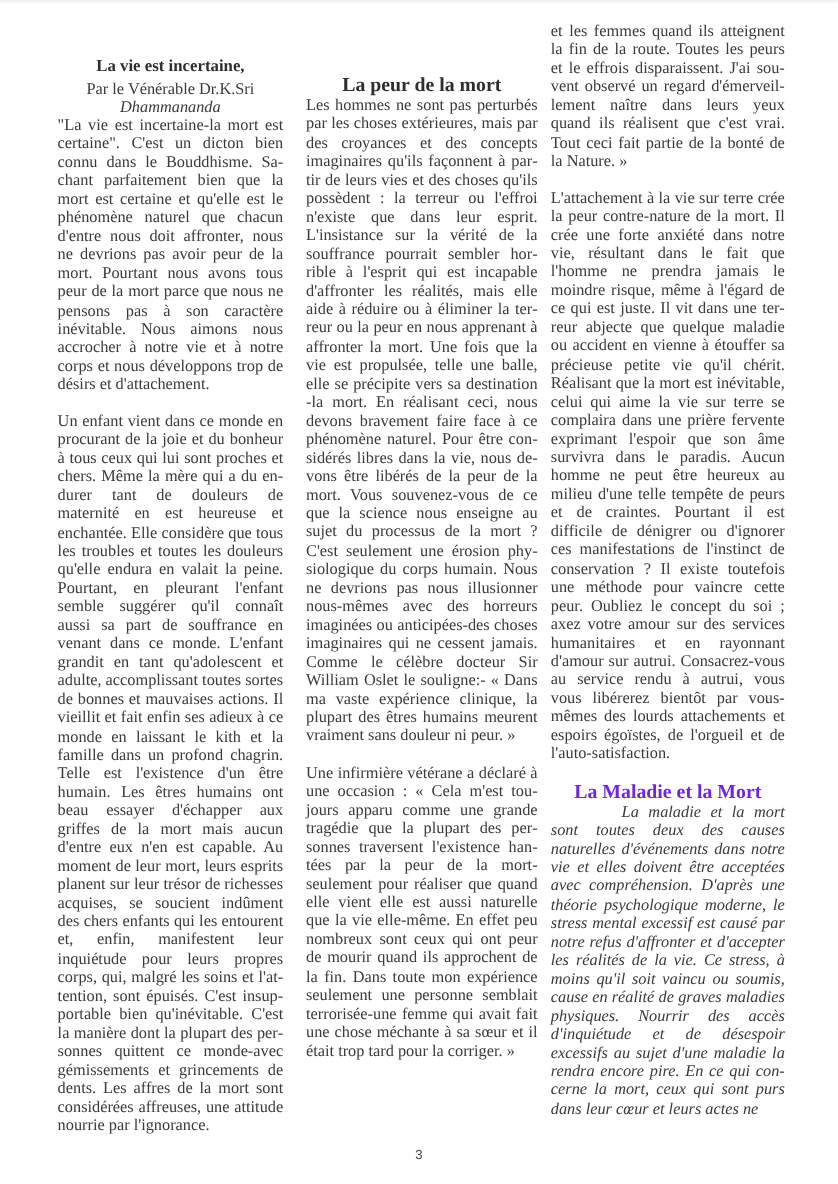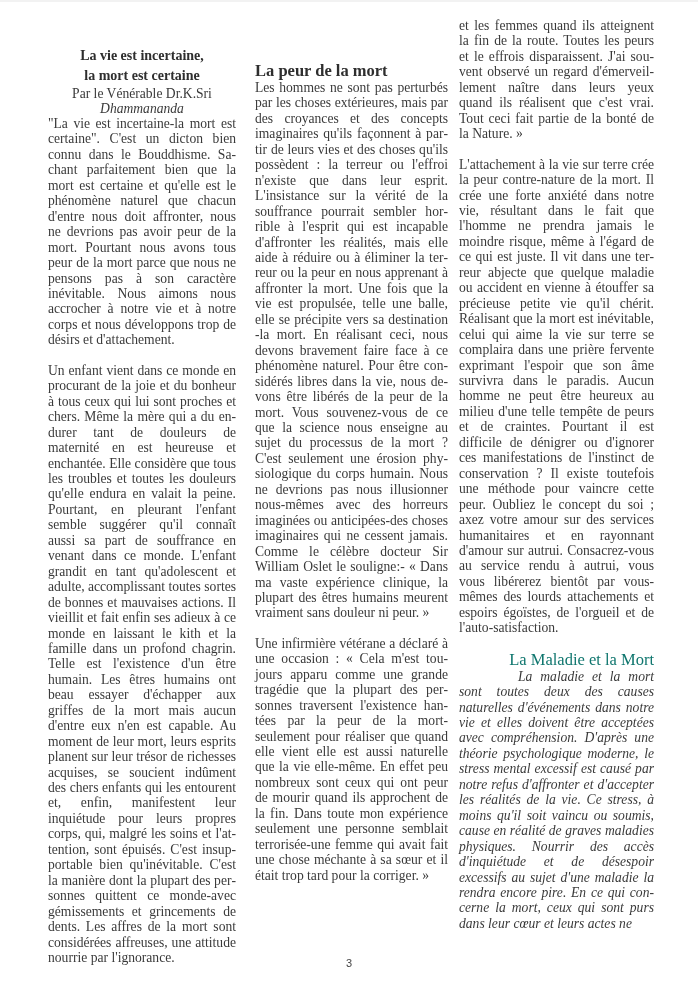--- a/index.html
+++ b/index.html
@@ -6,36 +6,35 @@
   body { width: 698px; height: 987px; position: relative; overflow: hidden;
          font-family: "Liberation Serif", "DejaVu Serif", serif; color: #3a3a3a; }
   .col { position: absolute; font-size: 13.6px; line-height: 15.45px; text-align: justify; hyphens: manual; }
   .col p { margin: 0; }
   #col1 { left: 48px; top: 46px; width: 188px; }
   #col2 { left: 255px; top: 62px; width: 193px; }
   #col3 { left: 459px; top: 18px; width: 195px; }
   .title { font-weight: bold; font-size: 14px; line-height: 20px; text-align: center; color: #2e2e2e; margin: 0; }
   .byline { text-align: center; font-size: 13.6px; line-height: 15px; margin: 0 0 14px 0; }
   .byline em { font-style: italic; }
-  .h2 { font-weight: bold; font-size: 16.5px; line-height: 18px; color: #2e2e2e; margin: 0 0 14px 0; text-align: left; }
-  .h2b { font-weight: normal; font-size: 16.5px; line-height: 18px; color: #0f766e; margin: 0; text-align: right; }
+  .h2 { font-weight: bold; font-size: 16.5px; line-height: 18px; color: #2e2e2e; margin: 0 0 14px 0; text-align: center; }
+  .h2b { font-weight: bold; font-size: 16.5px; line-height: 18px; color: #6d28d9; margin: 0; text-align: center; }
   .gap { height: 15px; }
   .indent { text-indent: 59px; font-style: italic; }
   .pagenum { position: absolute; top: 957px; left: 0; width: 698px; text-align: center;
              font-family: "Liberation Sans", sans-serif; font-size: 11px; color: #444; }
   .topline { position: absolute; top: 0; left: 0; width: 698px; height: 2px; background: #f2f2f2; }
 </style>
 </head>
 <body>
 
 <div class="topline"></div>
 
 <div id="col1" class="col">
   <p class="title">La vie est incertaine,</p>
-  <p class="title">la mort est certaine</p>
   <p class="byline"><span>Par le Vénérable Dr.K.Sri </span><em>Dhammananda</em></p>
   <p>"La vie est incertaine-la mort est certaine". C'est un dicton bien connu dans le Bouddhisme. Sa­chant parfaitement bien que la mort est certaine et qu'elle est le phénomène naturel que chacun d'entre nous doit affronter, nous ne devrions pas avoir peur de la mort. Pourtant nous avons tous peur de la mort parce que nous ne pensons pas à son caractère inévitable. Nous aimons nous accrocher à notre vie et à notre corps et nous développons trop de désirs et d'at­tachement.</p>
   <div class="gap"></div>
   <p>Un enfant vient dans ce monde en procurant de la joie et du bonheur à tous ceux qui lui sont proches et chers. Même la mère qui a du en­durer tant de douleurs de maternité en est heureuse et enchantée. Elle considère que tous les troubles et toutes les douleurs qu'elle endura en valait la peine. Pourtant, en pleurant l'enfant semble suggérer qu'il connaît aussi sa part de souf­france en venant dans ce monde. L'enfant grandit en tant qu'adoles­cent et adulte, accomplissant toutes sortes de bonnes et mau­vaises actions. Il vieillit et fait en­fin ses adieux à ce monde en lais­sant le kith et la famille dans un profond chagrin. Telle est l'exis­tence d'un être humain. Les êtres humains ont beau essayer d'échap­per aux griffes de la mort mais aucun d'entre eux n'en est capable. Au moment de leur mort, leurs esprits planent sur leur trésor de richesses acquises, se soucient in­dûment des chers enfants qui les entourent et, enfin, manifestent leur inquiétude pour leurs propres corps, qui, malgré les soins et l'at­tention, sont épuisés. C'est insup­portable bien qu'inévitable. C'est la manière dont la plupart des per­sonnes quittent ce monde-avec gémissements et grincements de dents. Les affres de la mort sont considérées affreuses, une attitude nourrie par l'ignorance.</p>
 </div>
 
 <div id="col2" class="col">
   <p class="h2">La peur de la mort</p>
   <p>Les hommes ne sont pas perturbés par les choses extérieures, mais par des croyances et des concepts imaginaires qu'ils façonnent à par­tir de leurs vies et des choses qu'ils possèdent : la terreur ou l'effroi n'existe que dans leur esprit. L'insistance sur la vérité de la souffrance pourrait sembler hor­rible à l'esprit qui est incapable d'affronter les réalités, mais elle aide à réduire ou à éliminer la ter­reur ou la peur en nous apprenant à affronter la mort. Une fois que la vie est propulsée, telle une balle, elle se précipite vers sa destination -la mort. En réalisant ceci, nous devons bravement faire face à ce phénomène naturel. Pour être con­sidérés libres dans la vie, nous de­vons être libérés de la peur de la mort. Vous souvenez-vous de ce que la science nous enseigne au sujet du processus de la mort ? C'est seulement une érosion phy­siologique du corps humain. Nous ne devrions pas nous illusionner nous-mêmes avec des horreurs imaginées ou anticipées-des choses imaginaires qui ne cessent jamais. Comme le célèbre docteur Sir William Oslet le souligne:- « Dans ma vaste expérience cli­nique, la plupart des êtres humains meurent vraiment sans douleur ni peur. »</p>
   <div class="gap"></div>

